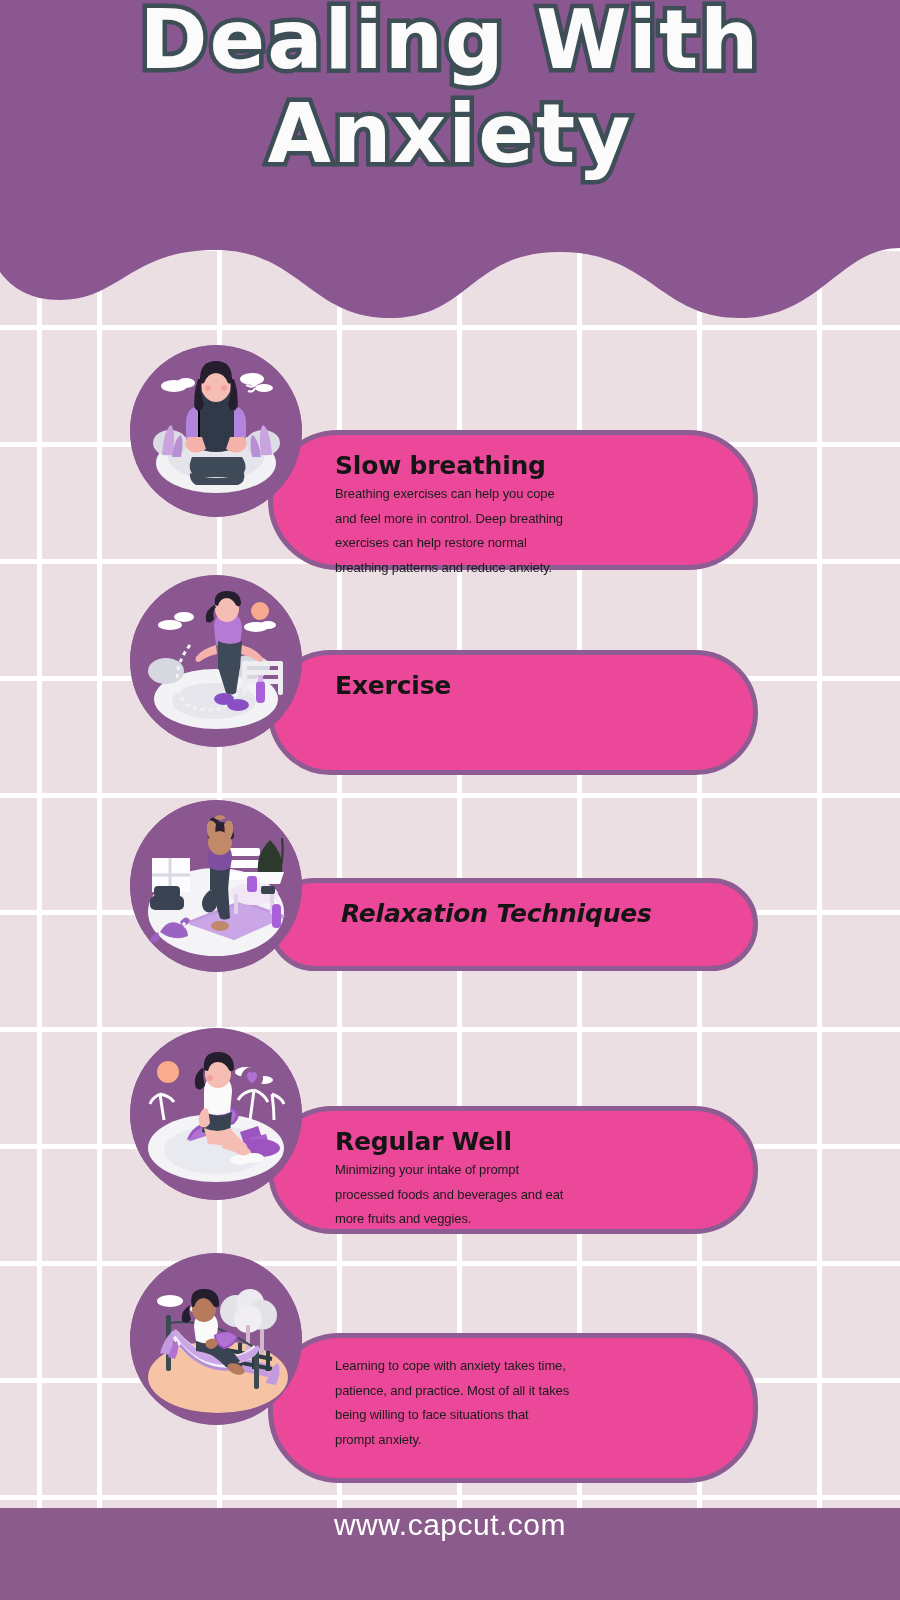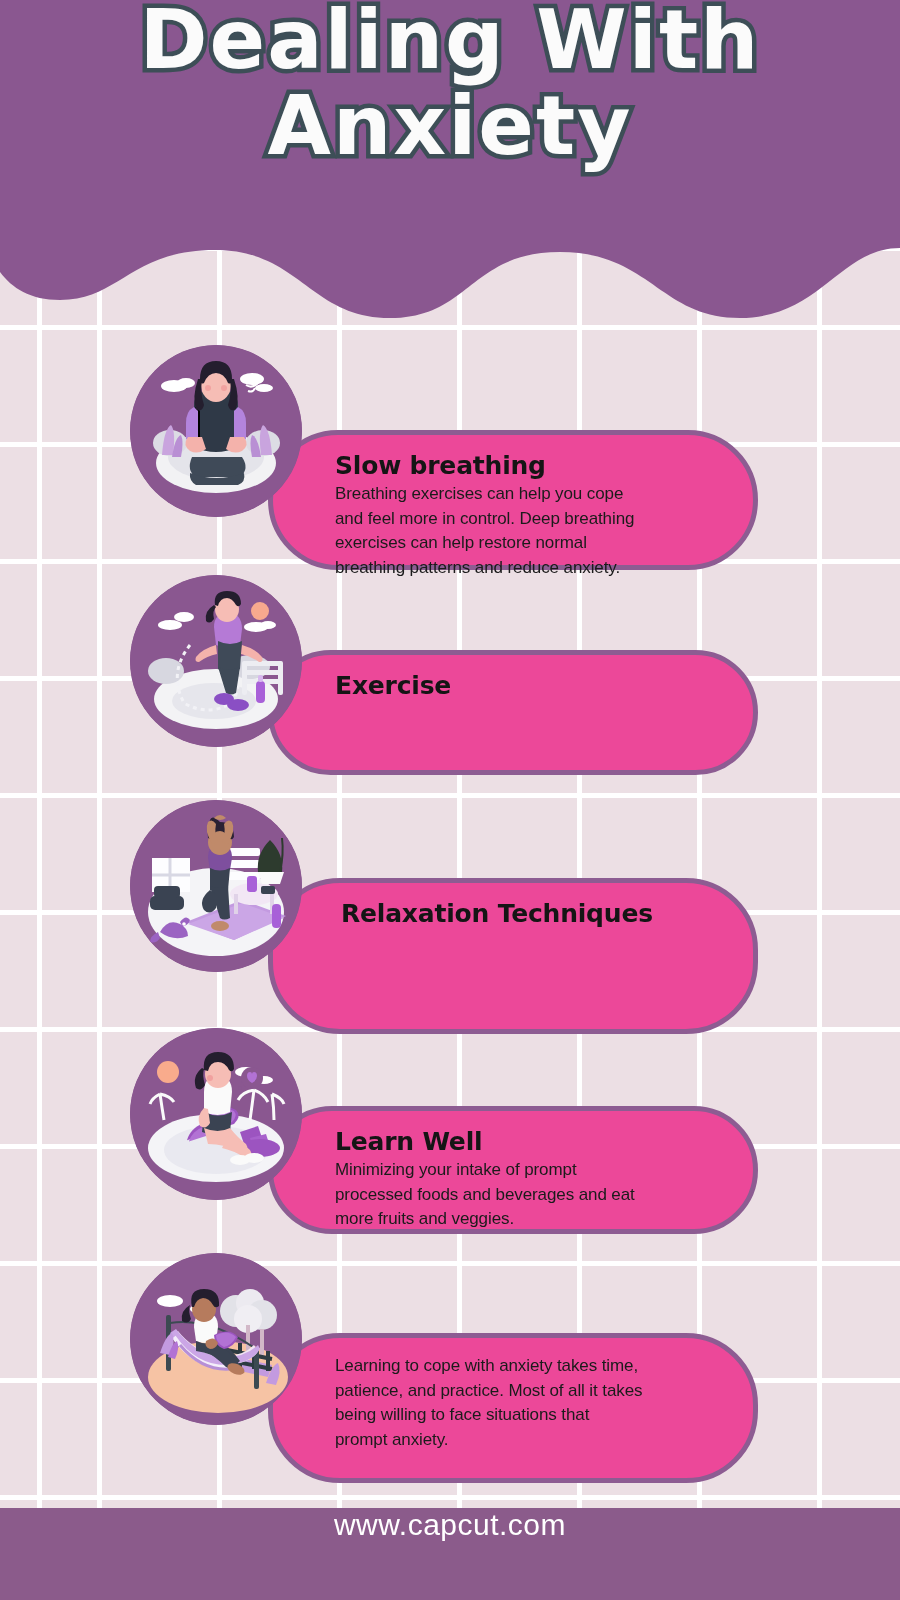--- a/index.html
+++ b/index.html
@@ -43,21 +43,21 @@
     font-weight:bold;
     font-size:82px;
     line-height:0.98;
     letter-spacing:2px;
     color:#fbfbfb;
     text-align:center;
     -webkit-text-stroke:9px #3d4e57;
     paint-order:stroke fill;
     margin:0;
   }
-  .title-line.l2{ font-size:82px; margin-top:6px; }
+  .title-line.l2{ font-size:82px; margin-top:14px; }
 
   
   #rows{position:absolute;top:0;left:0;width:900px;height:1600px;z-index:2;}
   .row{position:absolute;left:0;width:900px;}
 
   .circle{
     position:absolute;
     width:172px;height:172px;border-radius:50%;
     background:#8a5790;
     overflow:hidden;
@@ -77,21 +77,21 @@
   .card-title{
     font-family:"DejaVu Sans", sans-serif;
     font-weight:bold;
     font-size:25px;
     color:#151515;
     margin:0 0 2px 0;
     letter-spacing:-0.2px;
   }
   .card-body{
     font-family:"Liberation Sans", sans-serif;
-    font-size:17px;
+    font-size:13px;
     line-height:24.6px;
     color:#1b1b1b;
     margin:0;
     white-space:pre-line;
     letter-spacing:-0.1px;
   }
 
   
   #footer{
     position:absolute;left:0;bottom:0;width:900px;height:92px;
@@ -231,21 +231,21 @@
         <path d="M80 68 q10 5 20 0 l-2 22 q-10 4-18 0z" fill="#3a4352"></path>
         <path d="M80 86 q10 4 18 0 l2 32 q-6 3-10 0z" fill="#3a4352"></path>
         <path d="M80 90 q-12 10-6 20 q6 6 12-2 l0-14z" fill="#3a4352"></path>
         <ellipse cx="90" cy="126" rx="9" ry="5" fill="#c08a6a"></ellipse>
         <path d="M30 132 q8-14 20-8 q8 4 8 12 q-14 6-28-4z" fill="#9b63c2"></path>
         <path d="M50 122 q6-8 10-2 q-2 6-8 6z" fill="#9b63c2"></path>
         <path d="M28 132 q-8 4-8 10 q6 2 10-4z" fill="#9b63c2"></path>
         <circle cx="54" cy="124" r="1.8" fill="#fff"></circle>
       </svg>
     </div>
-    <div class="card" style="left:268px;top:78px;width:490px;height:156px;">
+    <div class="card" style="left:268px;top:78px;width:490px;height:93px;font-style:italic;">
       <p class="card-title" style="margin-left:6px;">Relaxation Techniques</p>
     </div>
   </div>
 
   <div class="row" style="top:1028px;">
     <div class="circle" style="left:130px;top:0px;">
       <svg viewBox="0 0 172 172">
         <circle cx="86" cy="86" r="86" fill="#8a5790"></circle>
         <ellipse cx="86" cy="120" rx="68" ry="34" fill="#f4f4f7"></ellipse>
         <ellipse cx="86" cy="122" rx="52" ry="24" fill="#e9e9f0"></ellipse>
@@ -272,21 +272,21 @@
         <path d="M98 108 q12 4 22 14 q4 6-4 8 q-14-8-24-10z" fill="#f6bdb5"></path>
         <path d="M74 80 q-8 8-4 18 q6 4 10-3 l-2-14z" fill="#f6bdb5"></path>
         <ellipse cx="110" cy="132" rx="10" ry="5" fill="#fafafa"></ellipse>
         <ellipse cx="124" cy="130" rx="10" ry="5" fill="#fafafa"></ellipse>
         <circle cx="122" cy="50" r="11" fill="#8a5790"></circle>
         <path d="M117 48 q0-4 3-4 q2 0 2 2 q0-2 2-2 q3 0 3 4 q0 4-5 7 q-5-3-5-7z" fill="#b272d4"></path>
         <circle cx="110" cy="60" r="2" fill="#8a5790"></circle>
       </svg>
     </div>
     <div class="card" style="left:268px;top:78px;width:490px;height:128px;">
-      <p class="card-title">Learn Well</p>
+      <p class="card-title">Regular Well</p>
       <p class="card-body">Minimizing your intake of prompt
 processed foods and beverages and eat
 more fruits and veggies.</p>
     </div>
   </div>
 
   <div class="row" style="top:1253px;">
     <div class="circle" style="left:130px;top:0px;">
       <svg viewBox="0 0 172 172">
         <circle cx="86" cy="86" r="86" fill="#8a5790"></circle>

